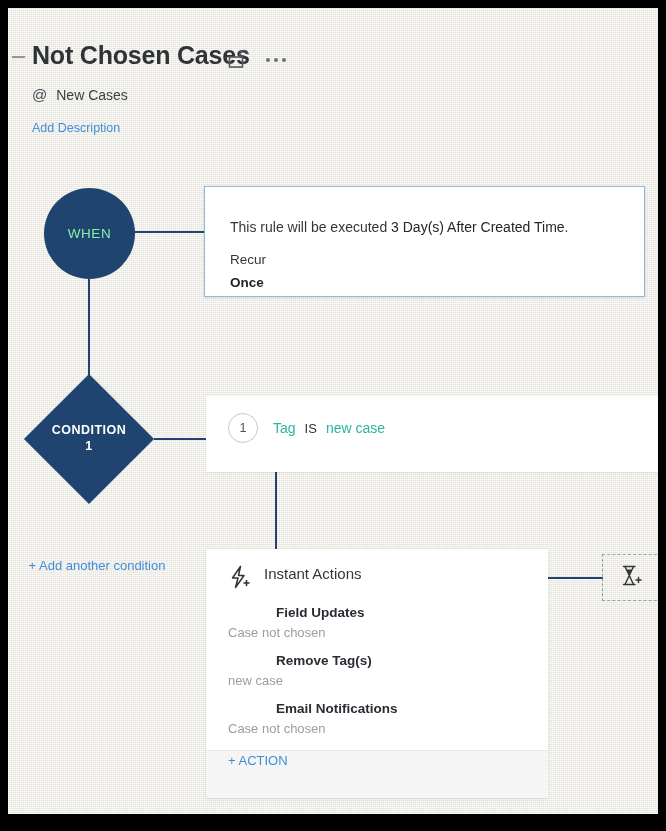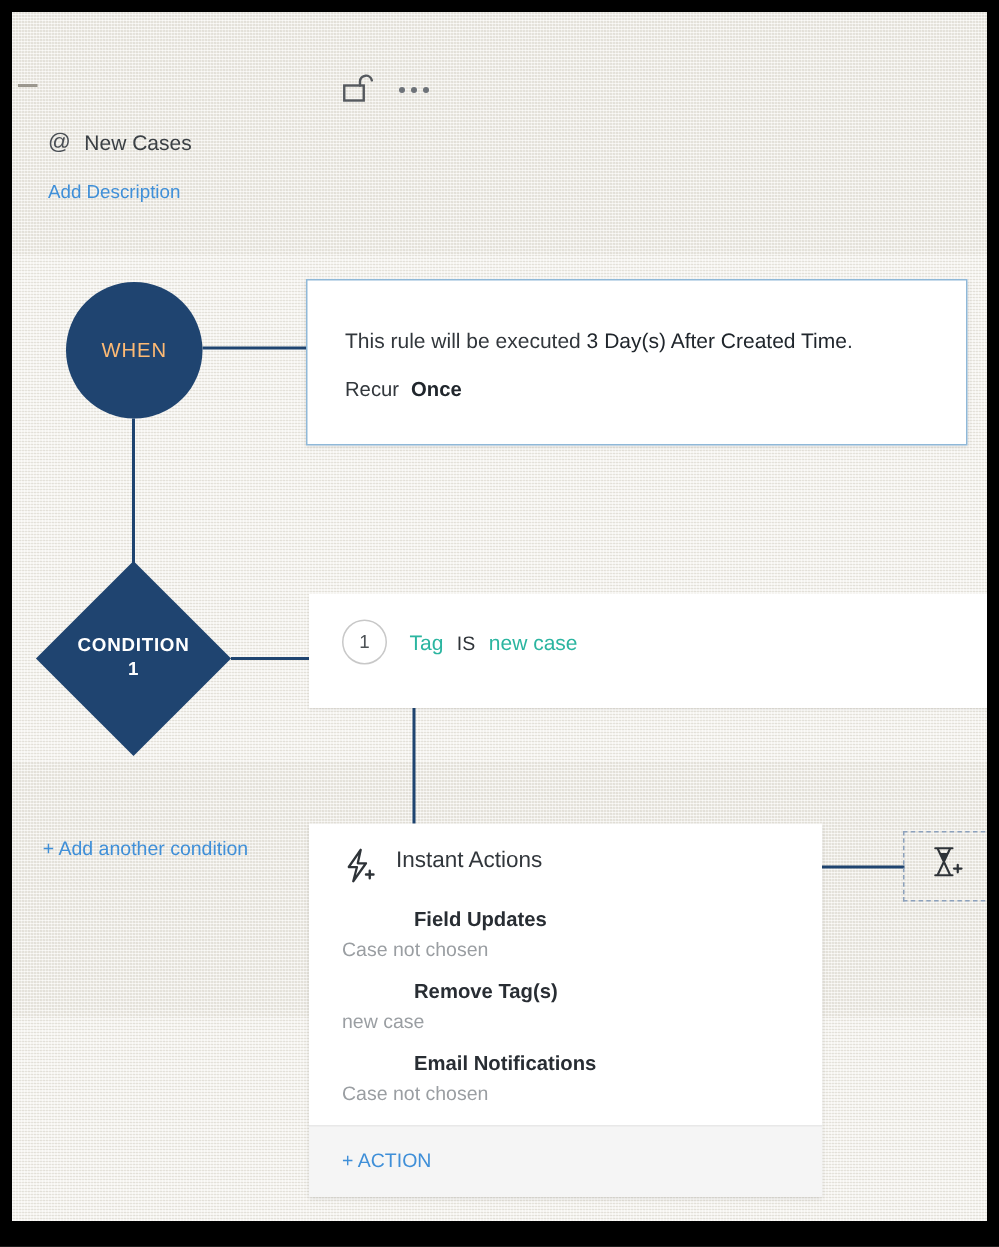--- a/index.html
+++ b/index.html
@@ -109,21 +109,21 @@
 
   
   .node-circle {
     position: absolute;
     left: 36px;
     top: 180px;
     width: 91px;
     height: 91px;
     border-radius: 50%;
     background: #1f4470;
-    color: #fdba74;
+    color: #86efac;
     display: flex;
     align-items: center;
     justify-content: center;
     font-size: 13.5px;
     letter-spacing: 0.6px;
   }
 
   .node-diamond {
     position: absolute;
     left: 16px;
@@ -189,20 +189,21 @@
   }
   #rule-line-1 b { font-weight: normal; color: #20262c; }
   #rule-line-2 {
     position: absolute;
     left: 25px;
     top: 65px;
     font-size: 13.5px;
     color: #32373c;
     display: flex;
     gap: 8px;
+    flex-direction: column;
   }
   #rule-line-2 b { font-weight: bold; color: #20262c; }
 
   #condition-card {
     left: 198px;
     top: 388px;
     width: 460px;
     height: 76px;
     box-shadow: 0 1px 2px rgba(0,0,0,0.07);
   }
@@ -292,21 +293,21 @@
     bottom: 0;
     width: 342px;
     height: 48px;
     background: #f5f5f5;
     border-top: 1px solid #e8e8e8;
     box-sizing: border-box;
   }
   #add-action {
     position: absolute;
     left: 22px;
-    top: 15px;
+    top: 2px;
     font-size: 13px;
     color: #3f8fd8;
     cursor: pointer;
   }
 
   
   #scheduled-placeholder {
     position: absolute;
     left: 594px;
     top: 546px;
@@ -320,20 +321,21 @@
   }
 </style>
 </head>
 <body>
 
 <div id="frame">
   <div id="canvas">
 
     <div id="header-dash"></div>
 
+    <div id="page-title">Not Chosen Cases</div>
 
     <div id="lock-icon">
       <svg width="22" height="24" viewBox="0 0 22 24">
         <rect x="1.5" y="9" width="13" height="10" fill="none" stroke="#55595e" stroke-width="1.6"></rect>
         <path d="M12 9 V6.2 a4 4 0 0 1 7.9 -0.6" fill="none" stroke="#55595e" stroke-width="1.6" stroke-linecap="round"></path>
       </svg>
     </div>
 
     <div id="more-icon">
       <i></i>

